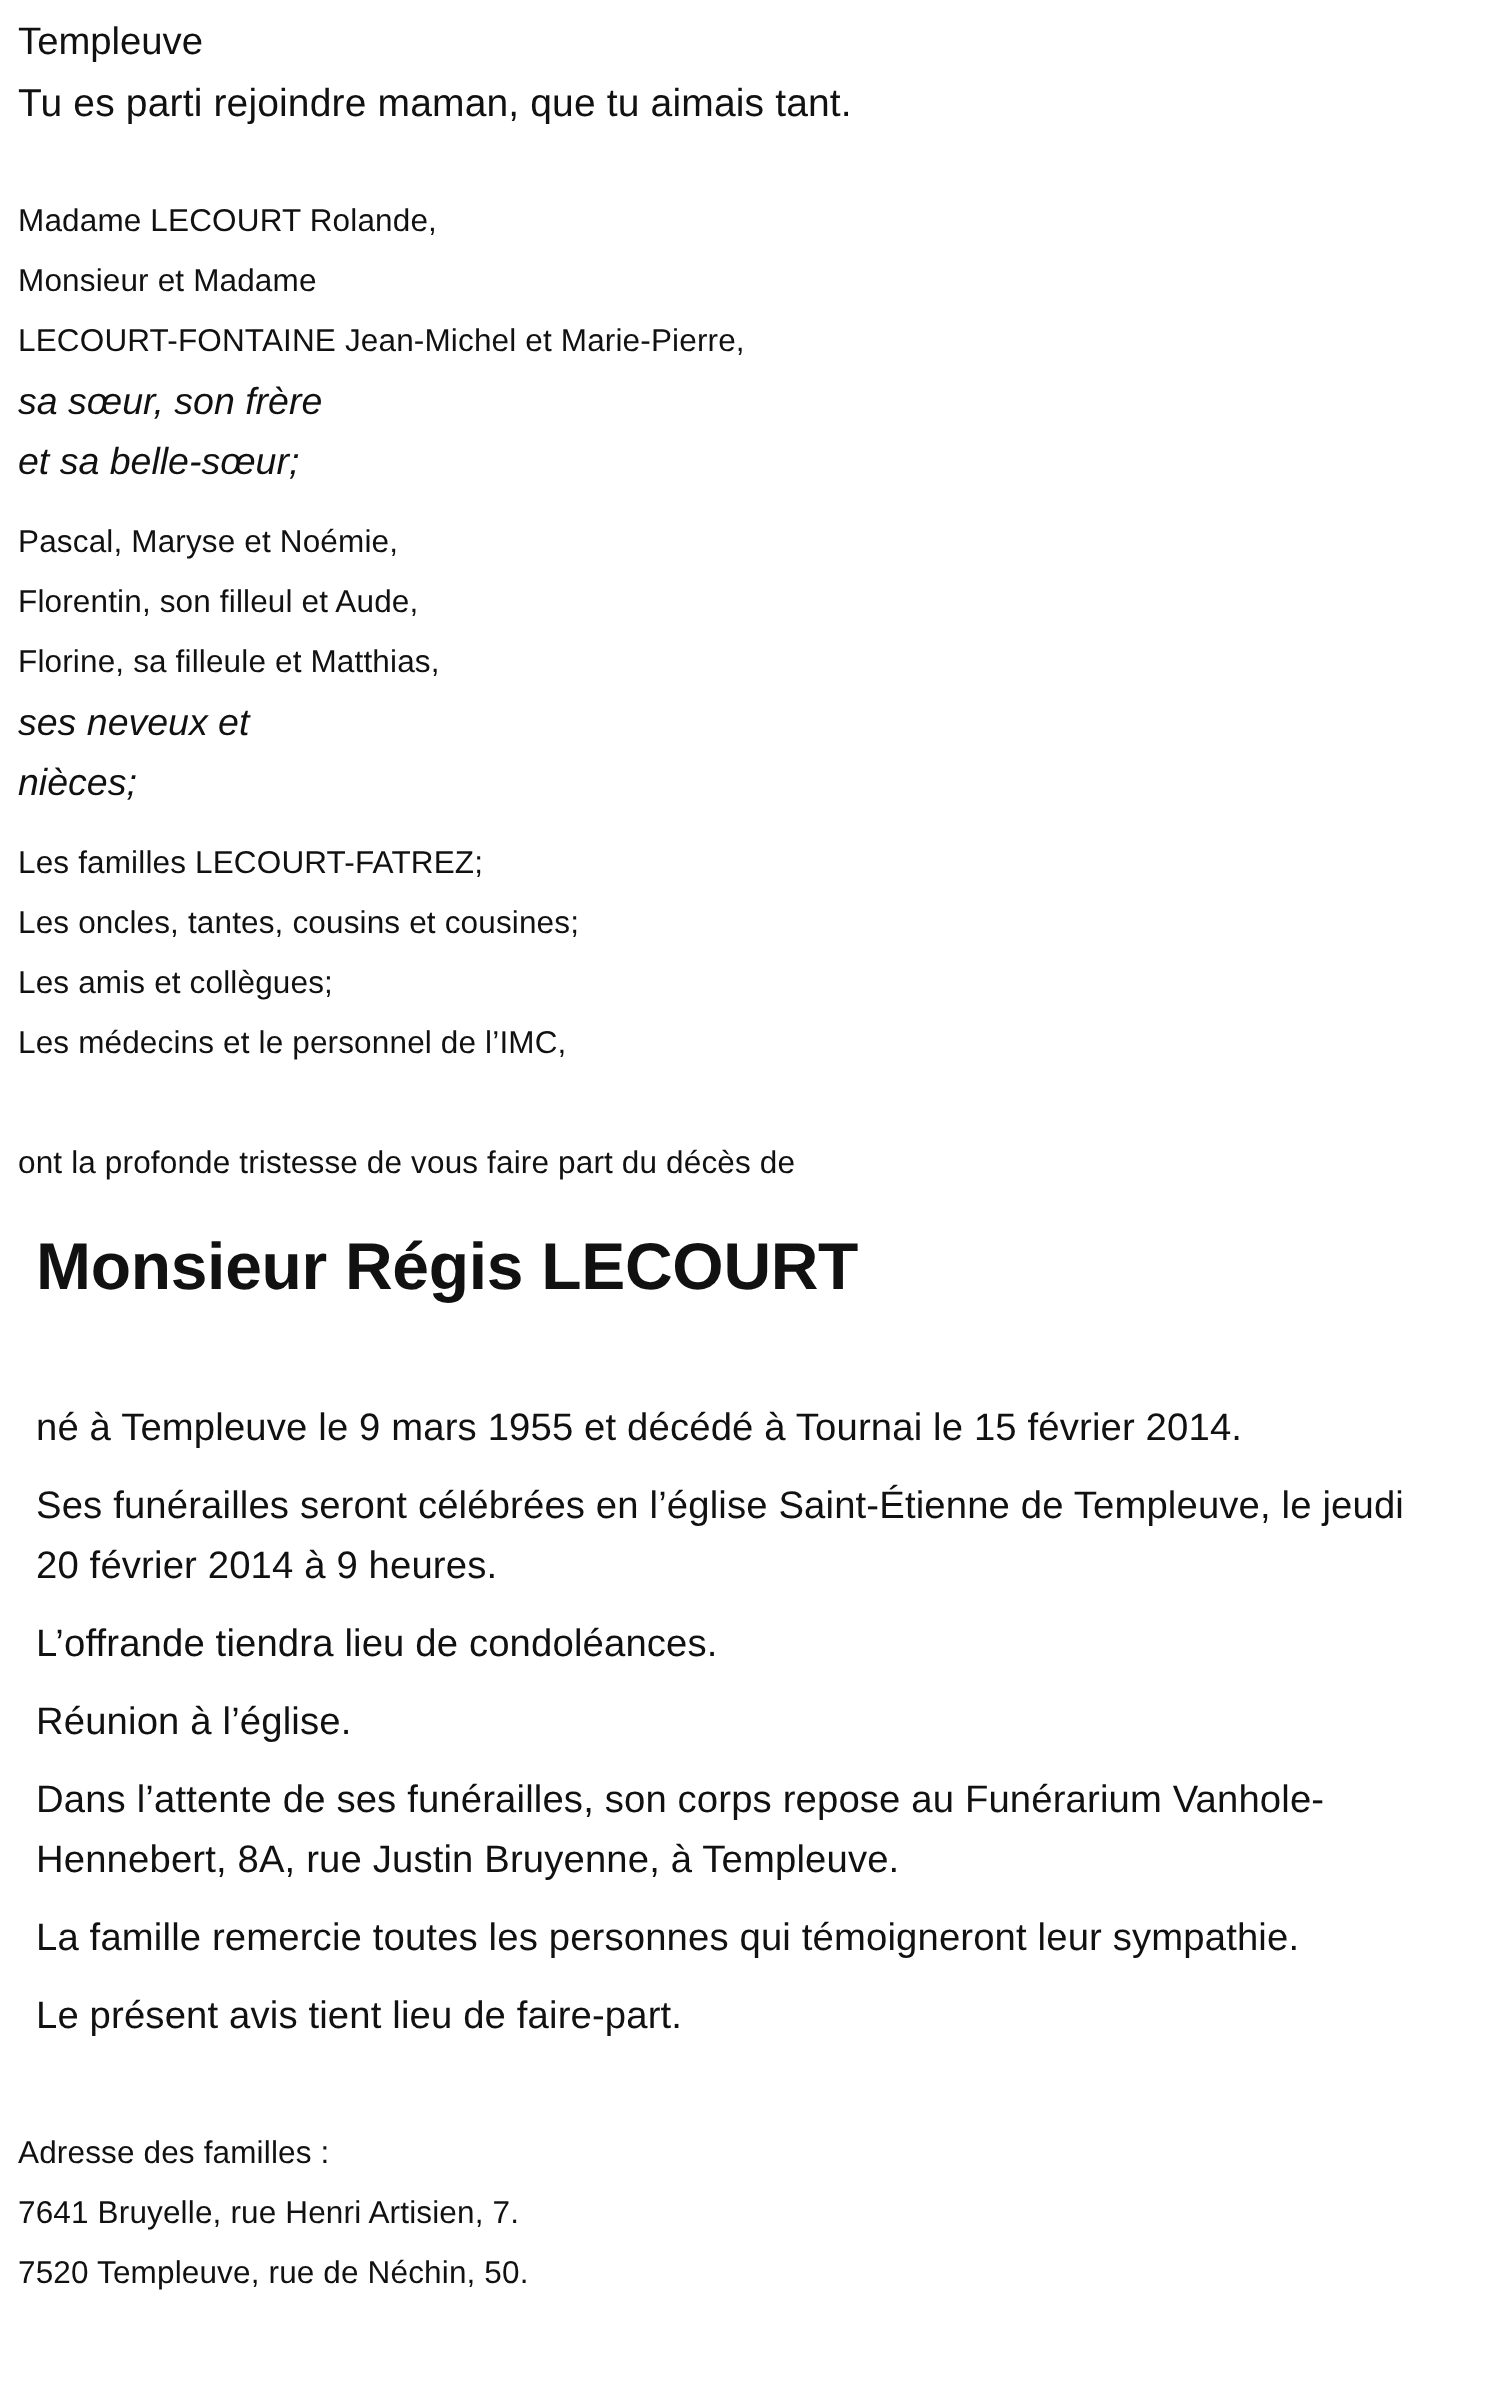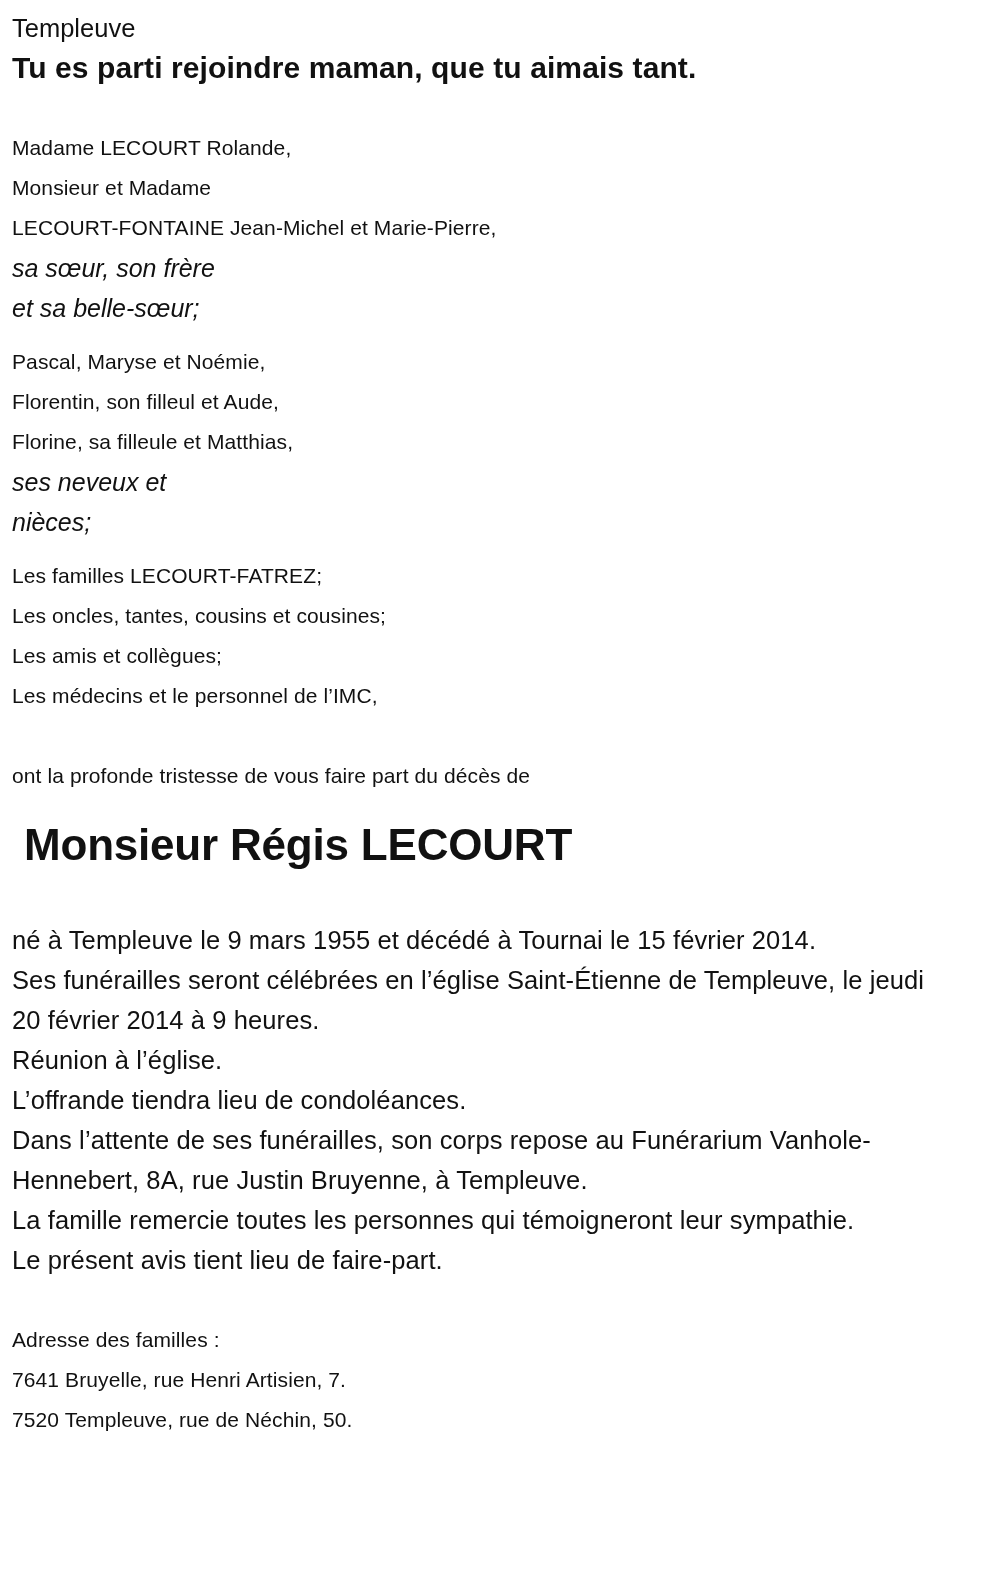--- a/index.html
+++ b/index.html
@@ -33,23 +33,23 @@
     letter-spacing: 0.1px;
     white-space: pre-wrap;
   }
 
   .locality {
     font-size: 25.5px;
     line-height: 40px;
   }
 
   .epitaph {
-    font-size: 30px;
+    font-size: 26px;
     line-height: 40px;
-    font-weight: 700;
+    font-weight: 400;
     letter-spacing: 0.1px;
   }
 
   .spacer-lg { height: 40px; }
   .spacer-sm { height: 14px; }
 
   
   .group {
     position: relative;
   }
@@ -72,21 +72,21 @@
     letter-spacing: -0.2px;
     margin: 12px;
   }
 
   
   .para {
     font-size: 25.5px;
     line-height: 40px;
     letter-spacing: 0.1px;
     max-width: 960px;
-    margin: 0;
+    margin: 12px;
   }
 </style>
 </head>
 <body>
 
 <div class="notice">
 
   <div class="locality">Templeuve</div>
 
   <div class="epitaph">Tu es parti rejoindre maman, que tu aimais tant.</div>
@@ -134,22 +134,22 @@
 
   <div class="spacer-sm"></div>
 
   <h1 class="deceased-name">Monsieur Régis LECOURT</h1>
 
   <div class="spacer-lg"></div>
 
   <p class="para">né à Templeuve le 9 mars 1955 et décédé à Tournai le 15 février 2014.</p>
 
   <p class="para">Ses funérailles seront célébrées en l’église Saint-Étienne de Templeuve, le jeudi 20 février 2014 à 9 heures.</p>
+  <p class="para">L’offrande tiendra lieu de condoléances.</p>
   <p class="para">Réunion à l’église.</p>
-  <p class="para">L’offrande tiendra lieu de condoléances.</p>
   <p class="para">Dans l’attente de ses funérailles, son corps repose au Funérarium Vanhole-Hennebert, 8A, rue Justin Bruyenne, à Templeuve.</p>
   <p class="para">La famille remercie toutes les personnes qui témoigneront leur sympathie.</p>
   <p class="para">Le présent avis tient lieu de faire-part.</p>
 
   <div class="spacer-lg"></div>
 
   <div class="line">Adresse des familles :</div>
   <div class="line">7641 Bruyelle, rue Henri Artisien, 7.</div>
   <div class="line">7520 Templeuve, rue de Néchin, 50.</div>
 

